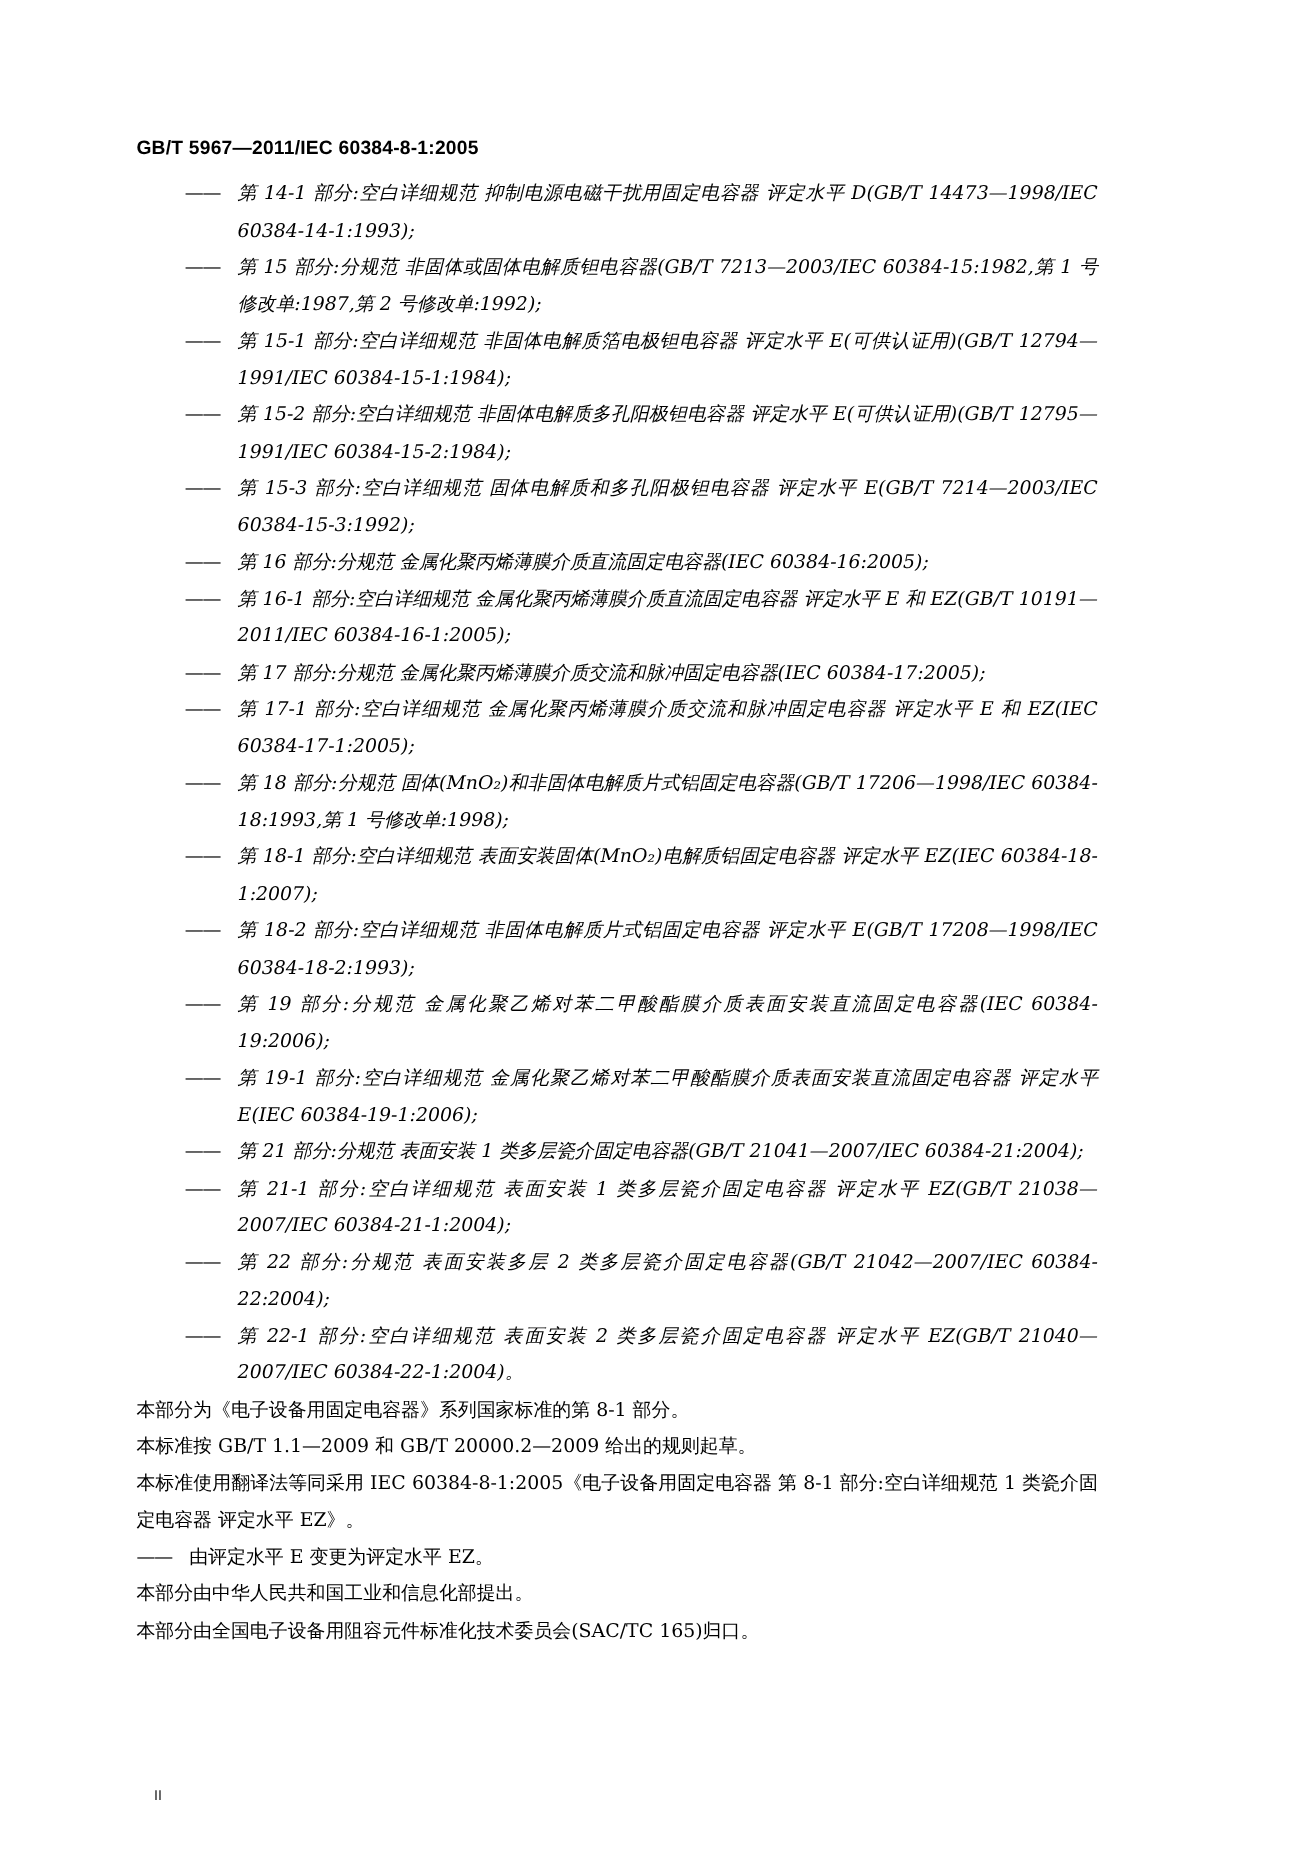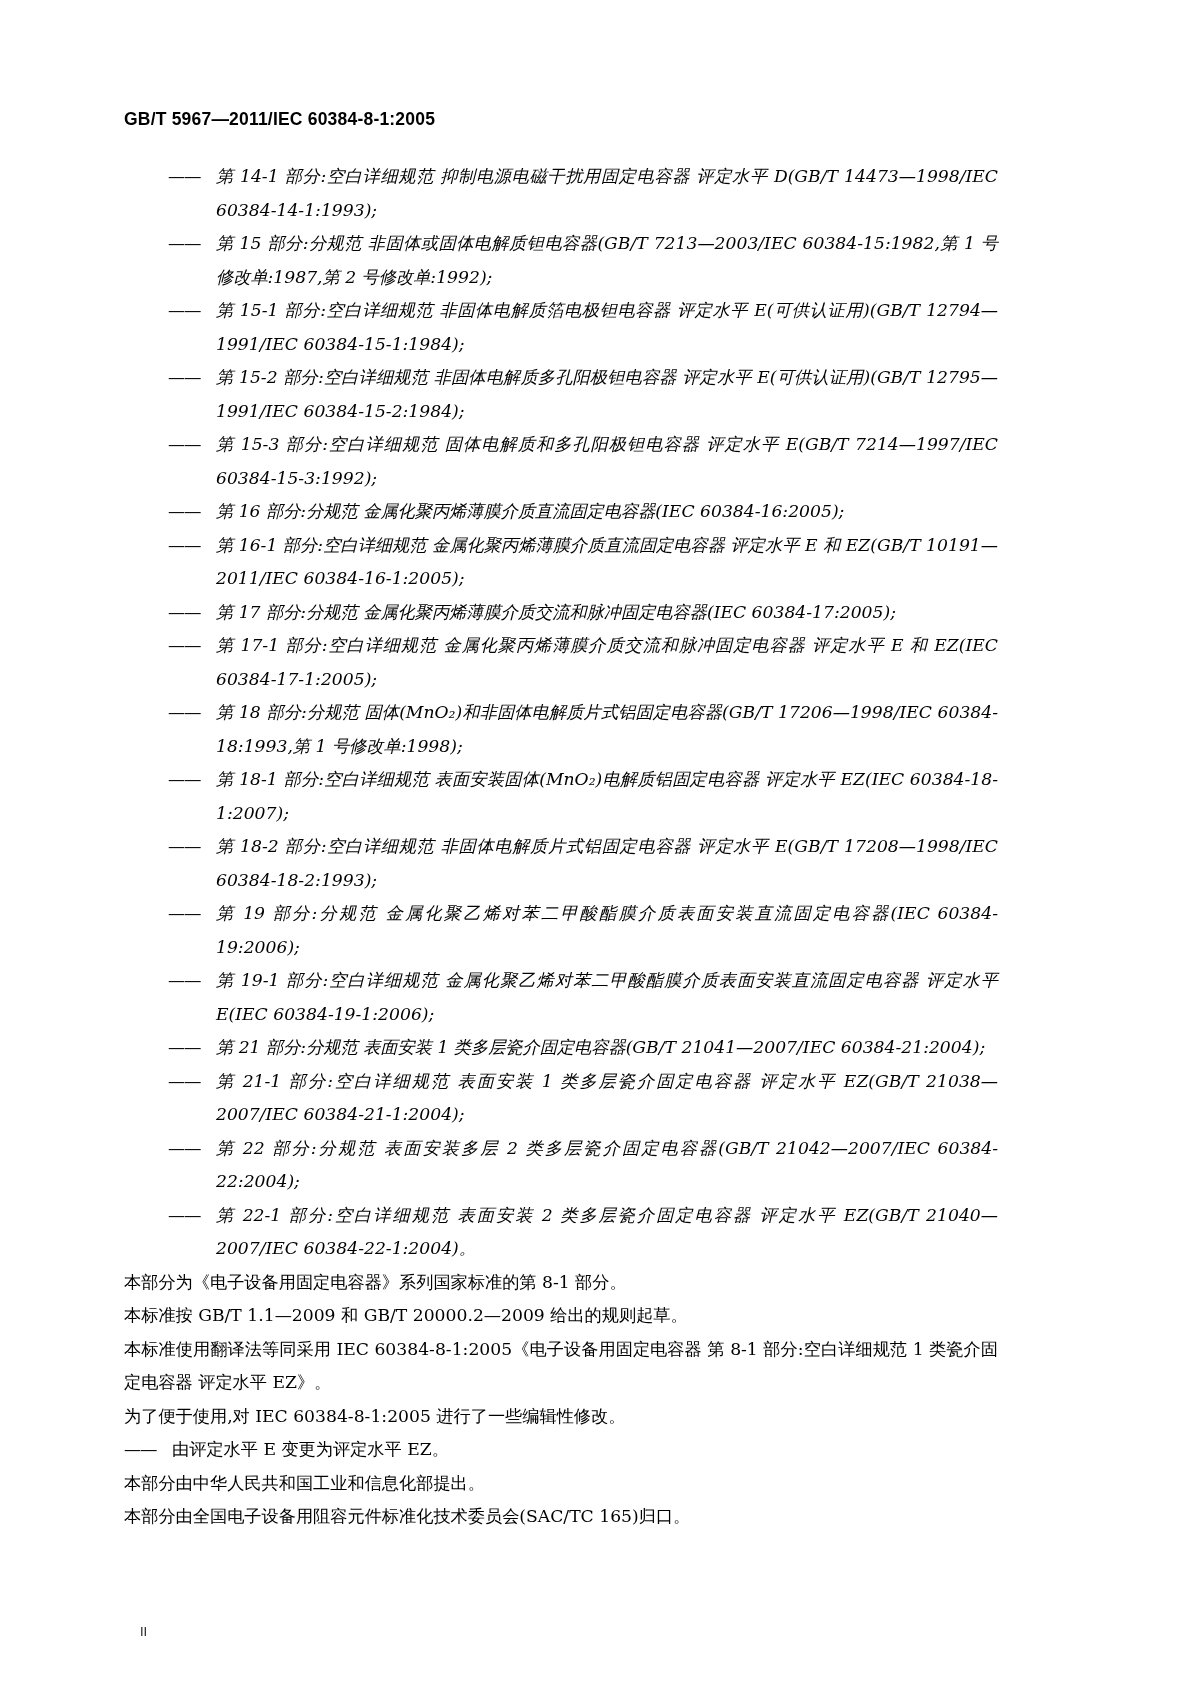--- a/index.html
+++ b/index.html
@@ -17,21 +17,21 @@
   }
   .page {
     position: relative;
     width: 1191px;
     height: 1684px;
     box-sizing: border-box;
     padding: 0;
   }
   .header {
     position: absolute;
-    top: 109px;
+    top: 124px;
     left: 124px;
     font-family: "Liberation Sans", sans-serif;
     font-weight: bold;
     font-size: 17.5px;
     letter-spacing: 0.2px;
     white-space: nowrap;
   }
   .content {
     position: absolute;
     top: 160px;
@@ -107,21 +107,21 @@
     <div class="dash-item">
       <span class="dash">——</span>
       <span class="body">第 15-1 部分:空白详细规范  非固体电解质箔电极钽电容器  评定水平 E(可供认证用)(GB/T 12794—1991/IEC 60384-15-1:1984);</span>
     </div>
     <div class="dash-item">
       <span class="dash">——</span>
       <span class="body">第 15-2 部分:空白详细规范  非固体电解质多孔阳极钽电容器  评定水平 E(可供认证用)(GB/T 12795—1991/IEC 60384-15-2:1984);</span>
     </div>
     <div class="dash-item">
       <span class="dash">——</span>
-      <span class="body">第 15-3 部分:空白详细规范  固体电解质和多孔阳极钽电容器  评定水平 E(GB/T 7214—1997/IEC 60384-15-3:1992);</span>
+      <span class="body">第 15-3 部分:空白详细规范  固体电解质和多孔阳极钽电容器  评定水平 E(GB/T 7214—2003/IEC 60384-15-3:1992);</span>
     </div>
     <div class="dash-item">
       <span class="dash">——</span>
       <span class="body">第 16 部分:分规范  金属化聚丙烯薄膜介质直流固定电容器(IEC 60384-16:2005);</span>
     </div>
     <div class="dash-item">
       <span class="dash">——</span>
       <span class="body">第 16-1 部分:空白详细规范  金属化聚丙烯薄膜介质直流固定电容器  评定水平 E 和 EZ(GB/T 10191—2011/IEC 60384-16-1:2005);</span>
     </div>
     <div class="dash-item">
@@ -165,21 +165,20 @@
       <span class="body">第 22 部分:分规范  表面安装多层 2 类多层瓷介固定电容器(GB/T 21042—2007/IEC 60384-22:2004);</span>
     </div>
     <div class="dash-item">
       <span class="dash">——</span>
       <span class="body">第 22-1 部分:空白详细规范  表面安装 2 类多层瓷介固定电容器  评定水平 EZ(GB/T 21040—2007/IEC 60384-22-1:2004)。</span>
     </div>
 
     <p class="plain hang">本部分为《电子设备用固定电容器》系列国家标准的第 8-1 部分。</p>
     <p class="plain hang">本标准按 GB/T 1.1—2009 和 GB/T 20000.2—2009 给出的规则起草。</p>
     <p class="plain hang">本标准使用翻译法等同采用 IEC 60384-8-1:2005《电子设备用固定电容器  第 8-1 部分:空白详细规范  1 类瓷介固定电容器  评定水平 EZ》。</p>
-    <p class="plain hang">为了便于使用,对 IEC 60384-8-1:2005 进行了一些编辑性修改。</p>
 
     <div class="sub-dash">
       <span class="dash">——</span>
       <span class="body">由评定水平 E 变更为评定水平 EZ。</span>
     </div>
 
     <p class="plain hang">本部分由中华人民共和国工业和信息化部提出。</p>
     <p class="plain hang">本部分由全国电子设备用阻容元件标准化技术委员会(SAC/TC 165)归口。</p>
 
   </div>

